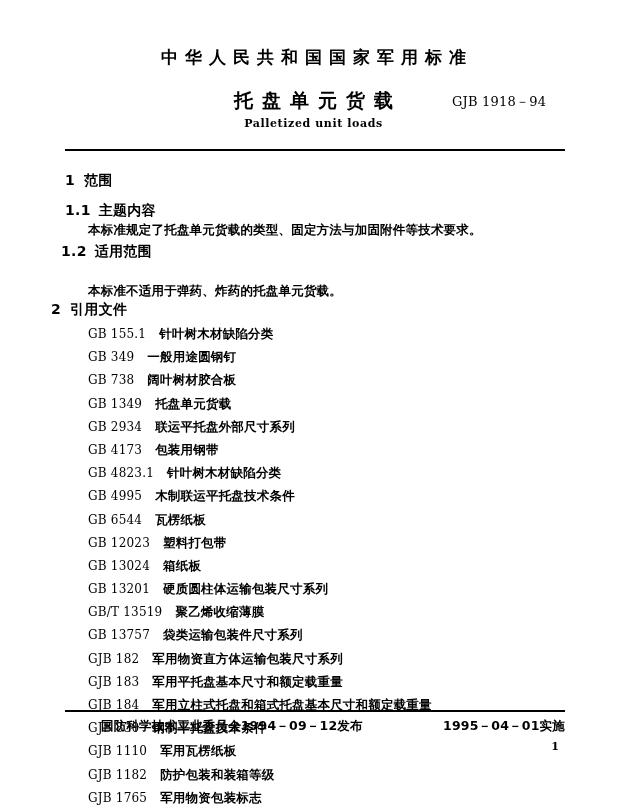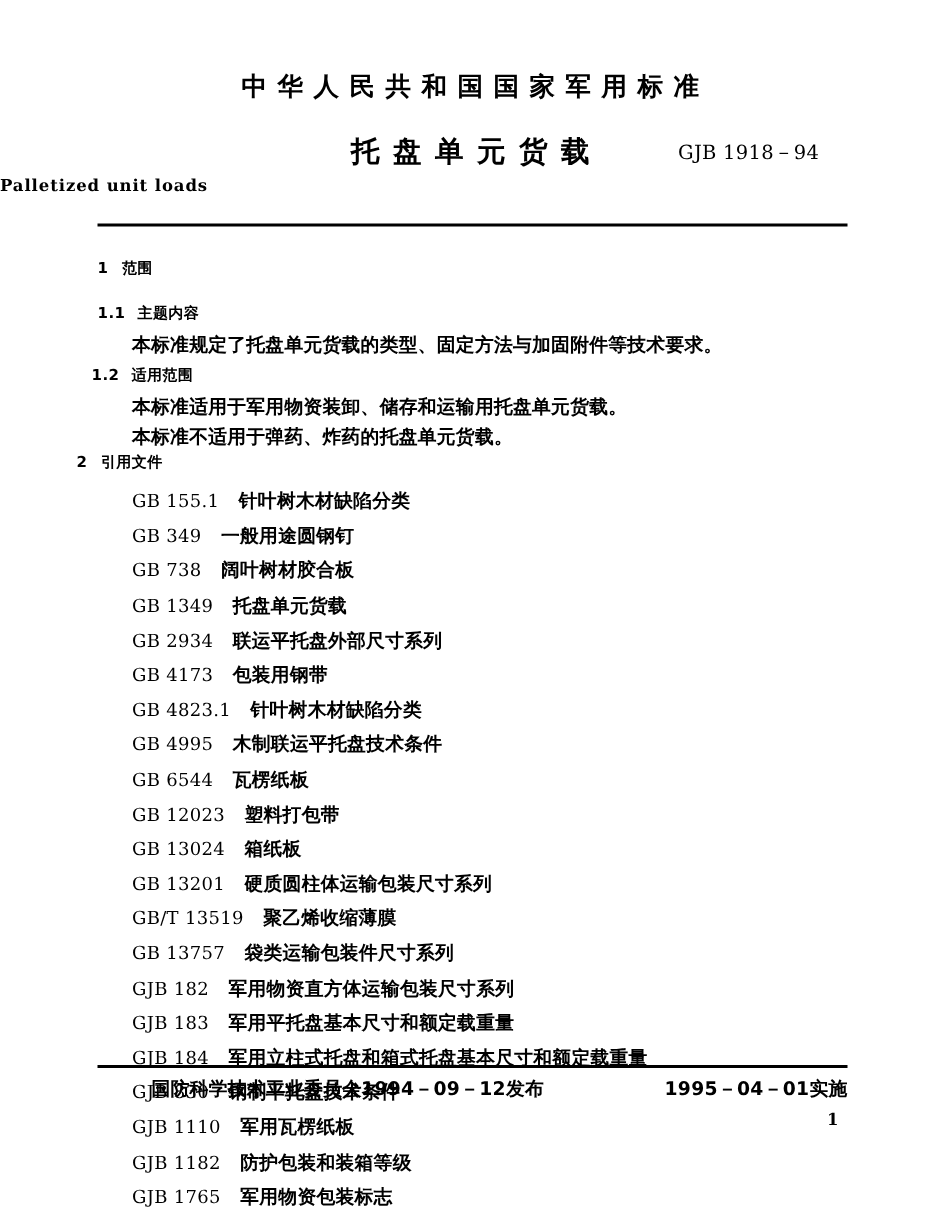--- a/index.html
+++ b/index.html
@@ -67,40 +67,41 @@
     white-space: nowrap;
     letter-spacing: 0.2px;
     margin-left: 16px;
   }
 
   .hdr-entitle {
     position: absolute;
     left: 0;
     top: 117px;
     width: 627px;
+    text-align: center;
     font-family: "DejaVu Serif", "Liberation Serif", serif;
     font-size: 11px;
     font-weight: bold;
     letter-spacing: 0.6px;
     white-space: nowrap;
   }
 
   .rule-top {
     position: absolute;
     left: 65px;
     top: 149px;
     width: 500px;
     height: 0;
     border-top: 2px solid #000;
   }
 
   
   .sec-head {
     position: absolute;
-    font-size: 10px;
+    font-size: 14px;
     font-weight: bold;
     white-space: nowrap;
     letter-spacing: 0.3px;
   }
   .sec-num {
     display: inline-block;
     font-family: "DejaVu Sans", "Liberation Sans", sans-serif;
   }
   .sec-gap-1 { margin-right: 9px; }
   .sec-gap-2 { margin-right: 8px; }
@@ -199,21 +200,20 @@
   </div>
 
   <div class="sec-head" style="left:65px; top:202px;">
     <span class="sec-num sec-gap-2">1.1</span><span>主题内容</span>
   </div>
   <div class="body-line" style="left:88px; top:222px;">本标准规定了托盘单元货载的类型、固定方法与加固附件等技术要求。</div>
 
   <div class="sec-head" style="left:61px; top:243px;">
     <span class="sec-num sec-gap-2">1.2</span><span>适用范围</span>
   </div>
-  <div class="body-line" style="left:88px; top:263px;">本标准适用于军用物资装卸、储存和运输用托盘单元货载。</div>
   <div class="body-line" style="left:88px; top:283px;">本标准不适用于弹药、炸药的托盘单元货载。</div>
 
   <div class="sec-head" style="left:51px; top:301px;">
     <span class="sec-num sec-gap-1">2</span><span>引用文件</span>
   </div>
 
   <div class="ref-list" id="ref-list">
       <div class="ref-item"><span class="ref-code">GB 155.1</span><span class="ref-title">针叶树木材</span><span class="sub-gap"></span><span class="ref-title" style="margin-left: 0px;">缺陷分类</span></div>
       <div class="ref-item"><span class="ref-code">GB 349</span><span class="ref-title">一般用途圆钢钉</span></div>
       <div class="ref-item"><span class="ref-code">GB 738</span><span class="ref-title">阔叶树材胶合板</span></div>

